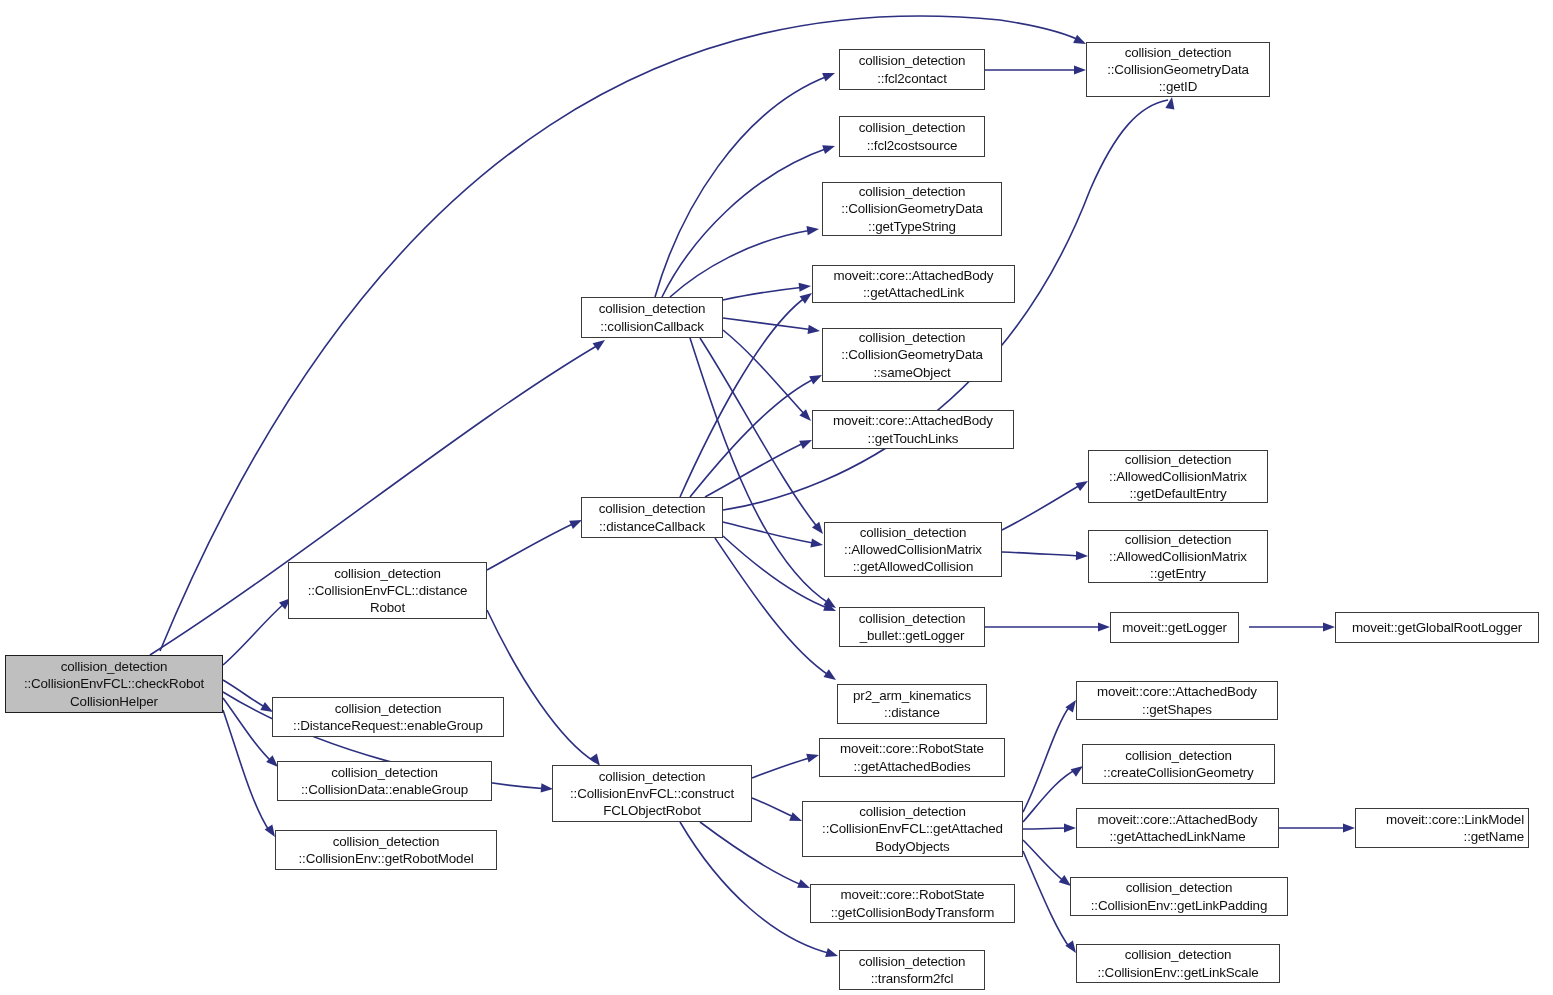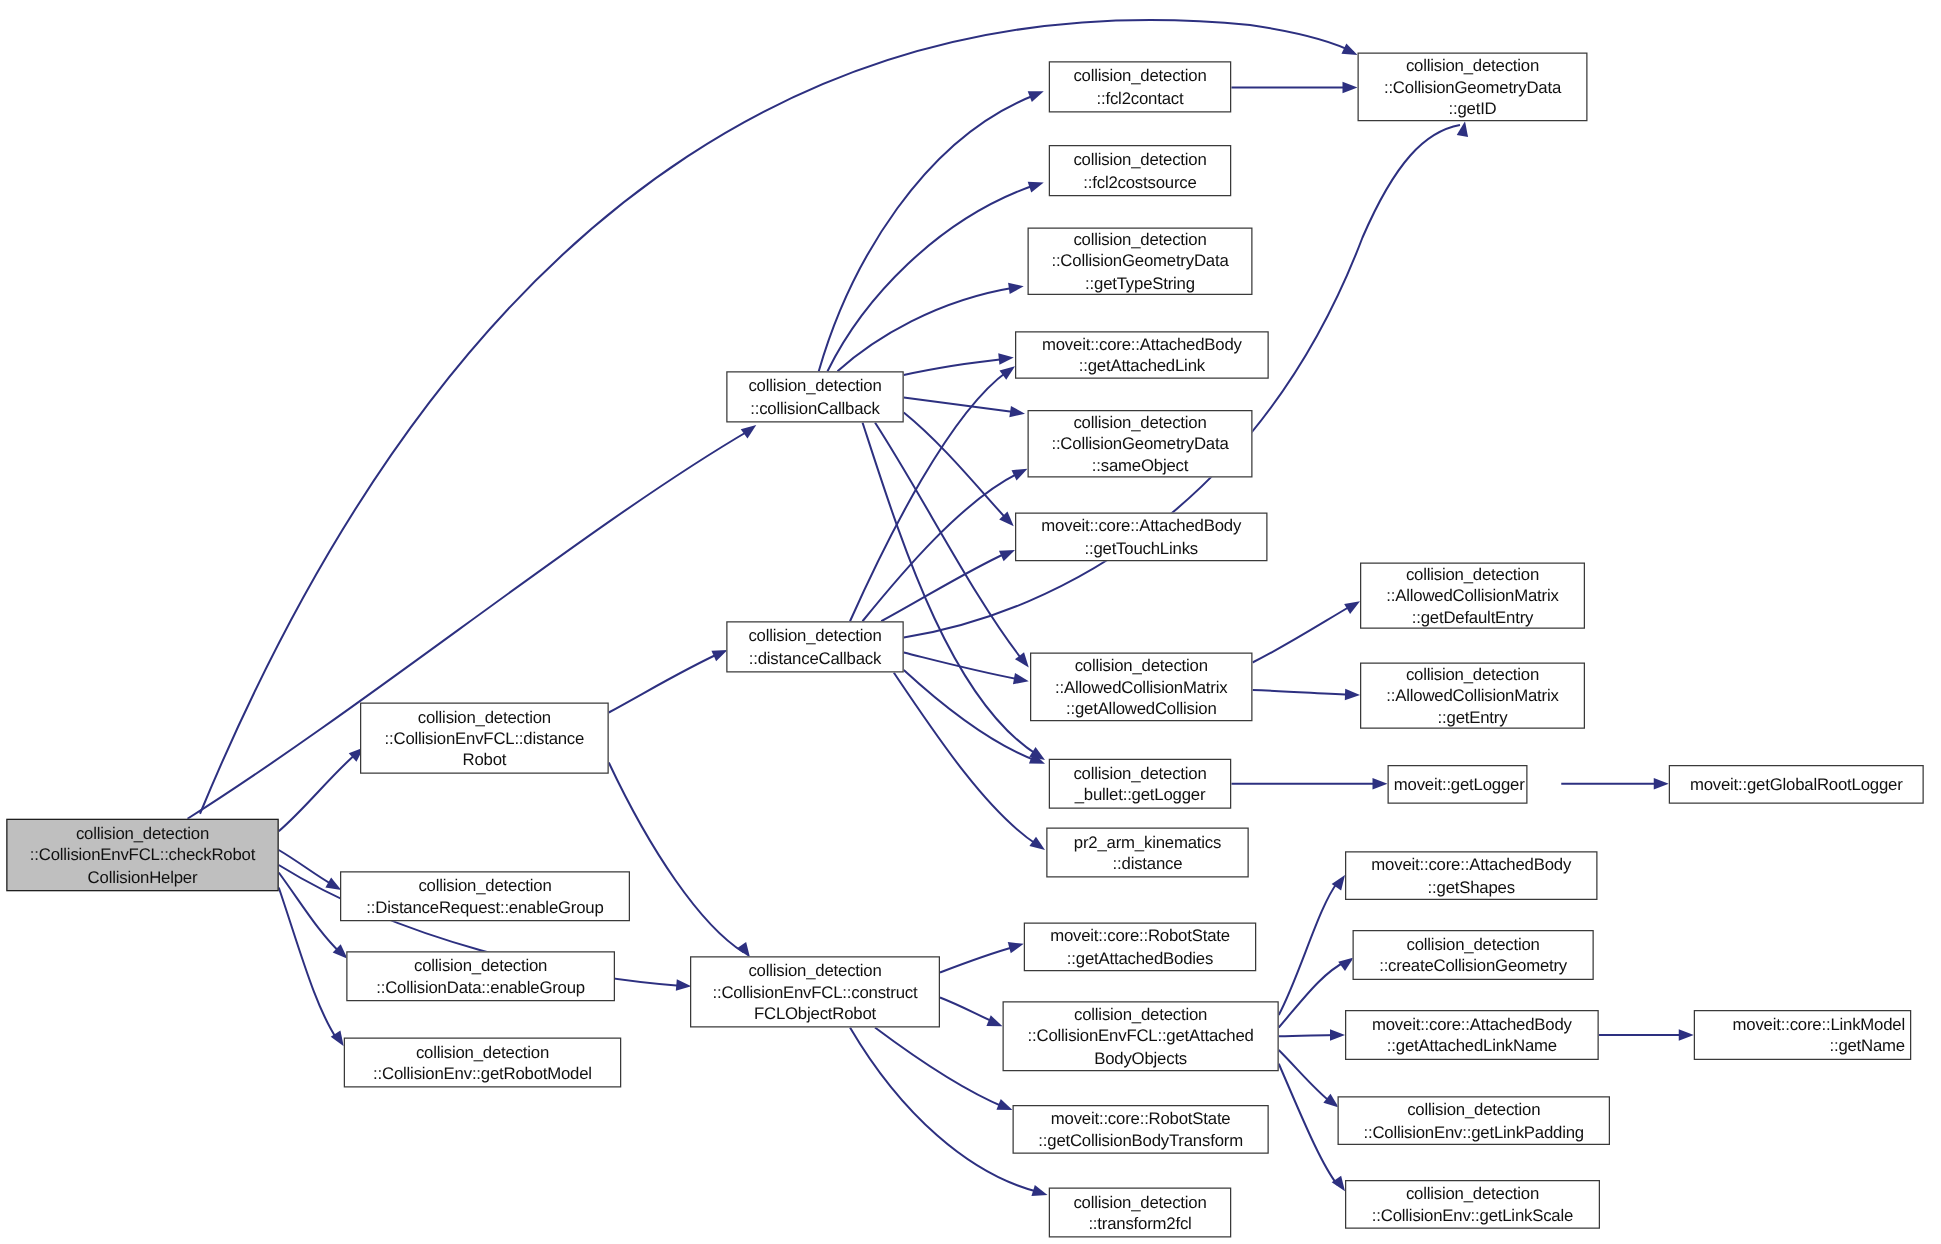--- a/index.html
+++ b/index.html
@@ -177,41 +177,41 @@
       <div class="node-box" style="left: 822px; top: 328px; width: 180px; height: 54px;"><span class="node-label">collision_detection
 ::CollisionGeometryData
 ::sameObject</span></div>
       <div class="node-box" style="left: 812px; top: 410px; width: 202px; height: 39px;"><span class="node-label">moveit::core::AttachedBody
 ::getTouchLinks</span></div>
       <div class="node-box" style="left: 824px; top: 522px; width: 178px; height: 55px;"><span class="node-label">collision_detection
 ::AllowedCollisionMatrix
 ::getAllowedCollision</span></div>
       <div class="node-box" style="left: 839px; top: 607px; width: 146px; height: 40px;"><span class="node-label">collision_detection
 _bullet::getLogger</span></div>
-      <div class="node-box" style="left: 837px; top: 662px; width: 162px; height: 40px;"><span class="node-label">pr2_arm_kinematics
+      <div class="node-box" style="left: 837px; top: 684px; width: 150px; height: 40px;"><span class="node-label">pr2_arm_kinematics
 ::distance</span></div>
       <div class="node-box" style="left: 819px; top: 738px; width: 186px; height: 39px;"><span class="node-label">moveit::core::RobotState
 ::getAttachedBodies</span></div>
       <div class="node-box" style="left: 802px; top: 801px; width: 221px; height: 56px;"><span class="node-label">collision_detection
 ::CollisionEnvFCL::getAttached
 BodyObjects</span></div>
       <div class="node-box" style="left: 810px; top: 884px; width: 205px; height: 39px;"><span class="node-label">moveit::core::RobotState
 ::getCollisionBodyTransform</span></div>
       <div class="node-box" style="left: 839px; top: 950px; width: 146px; height: 40px;"><span class="node-label">collision_detection
 ::transform2fcl</span></div>
       <div class="node-box" style="left: 1086px; top: 42px; width: 184px; height: 55px;"><span class="node-label">collision_detection
 ::CollisionGeometryData
 ::getID</span></div>
       <div class="node-box" style="left: 1088px; top: 450px; width: 180px; height: 53px;"><span class="node-label">collision_detection
 ::AllowedCollisionMatrix
 ::getDefaultEntry</span></div>
       <div class="node-box" style="left: 1088px; top: 530px; width: 180px; height: 53px;"><span class="node-label">collision_detection
 ::AllowedCollisionMatrix
 ::getEntry</span></div>
-      <div class="node-box" style="left: 1110px; top: 612px; width: 112px; height: 31px;"><span class="node-label">moveit::getLogger</span></div>
+      <div class="node-box" style="left: 1110px; top: 612px; width: 129px; height: 31px;"><span class="node-label">moveit::getLogger</span></div>
       <div class="node-box" style="left: 1335px; top: 612px; width: 204px; height: 31px;"><span class="node-label">moveit::getGlobalRootLogger</span></div>
       <div class="node-box" style="left: 1076px; top: 681px; width: 202px; height: 39px;"><span class="node-label">moveit::core::AttachedBody
 ::getShapes</span></div>
       <div class="node-box" style="left: 1082px; top: 744px; width: 193px; height: 40px;"><span class="node-label">collision_detection
 ::createCollisionGeometry</span></div>
       <div class="node-box" style="left: 1076px; top: 808px; width: 203px; height: 40px;"><span class="node-label">moveit::core::AttachedBody
 ::getAttachedLinkName</span></div>
       <div class="node-box" style="left: 1070px; top: 877px; width: 218px; height: 39px;"><span class="node-label">collision_detection
 ::CollisionEnv::getLinkPadding</span></div>
       <div class="node-box" style="left: 1076px; top: 944px; width: 204px; height: 39px;"><span class="node-label">collision_detection

